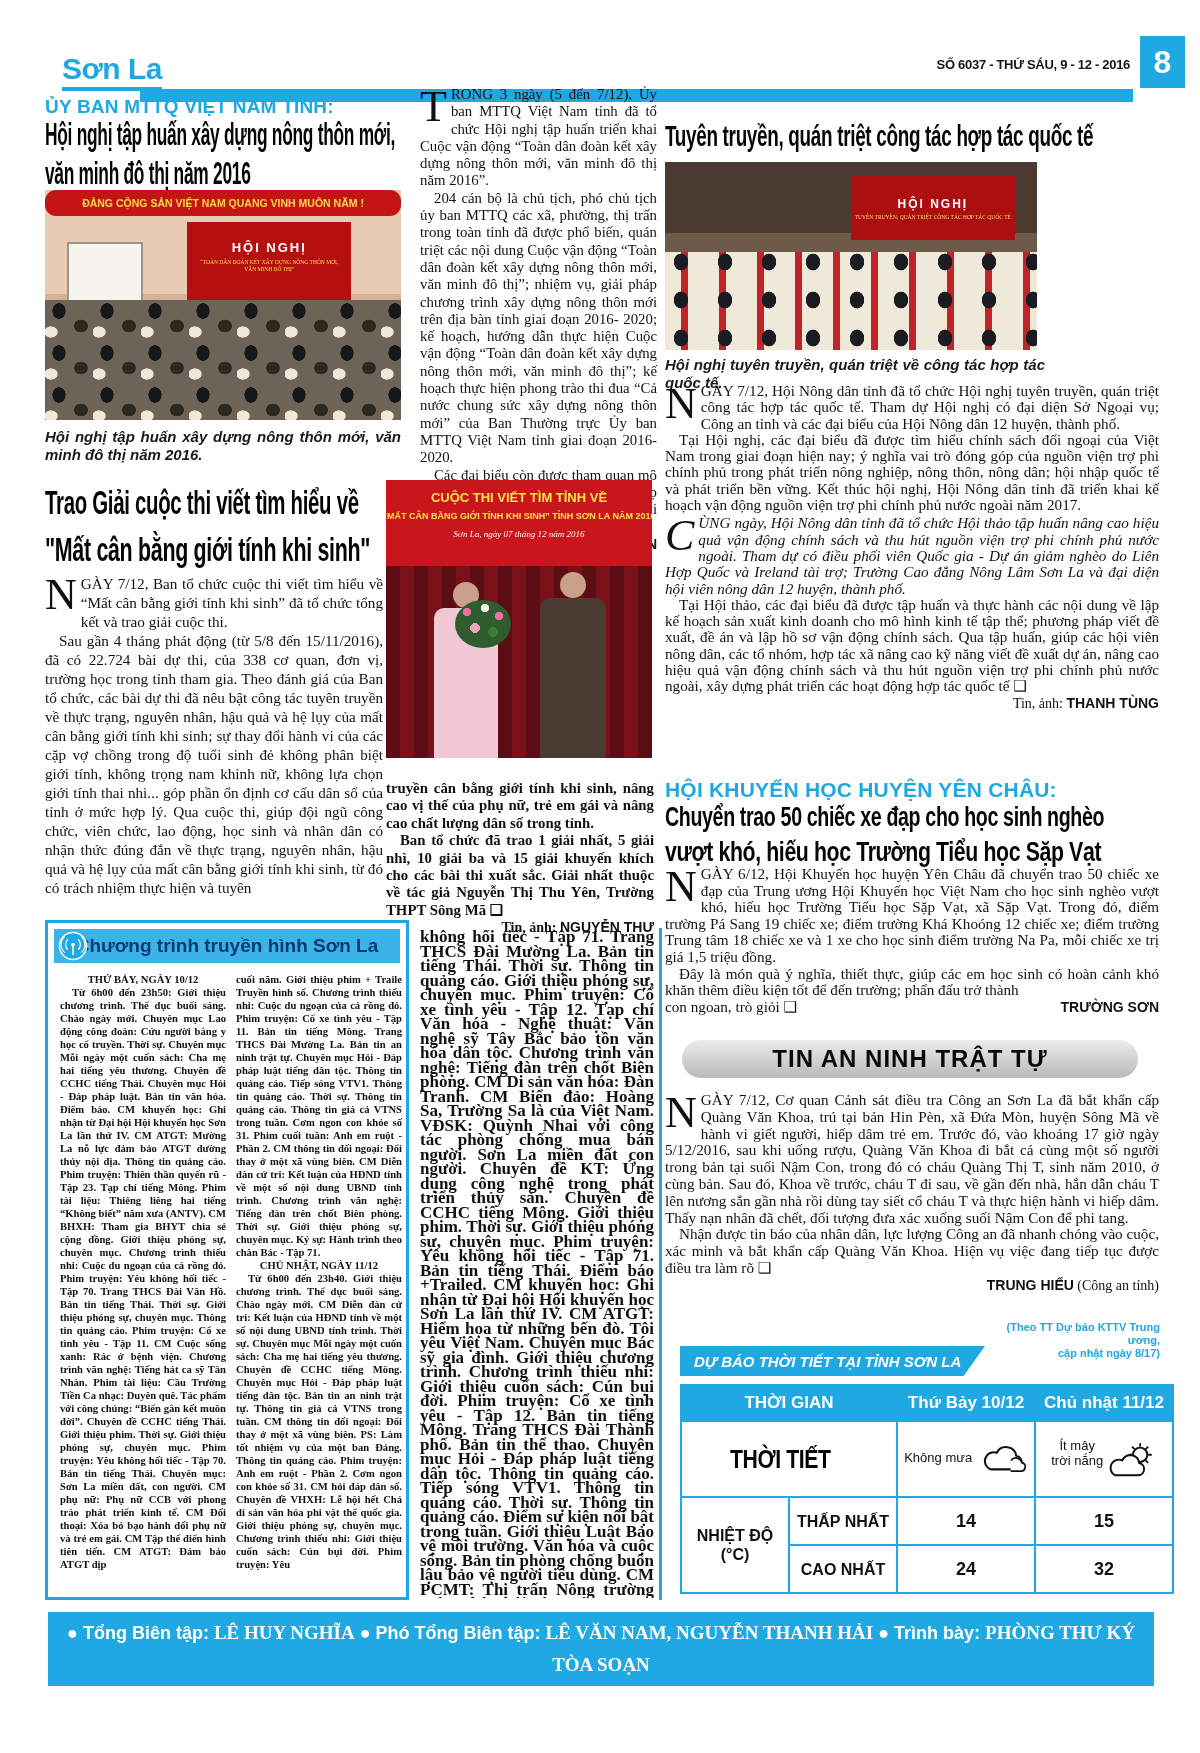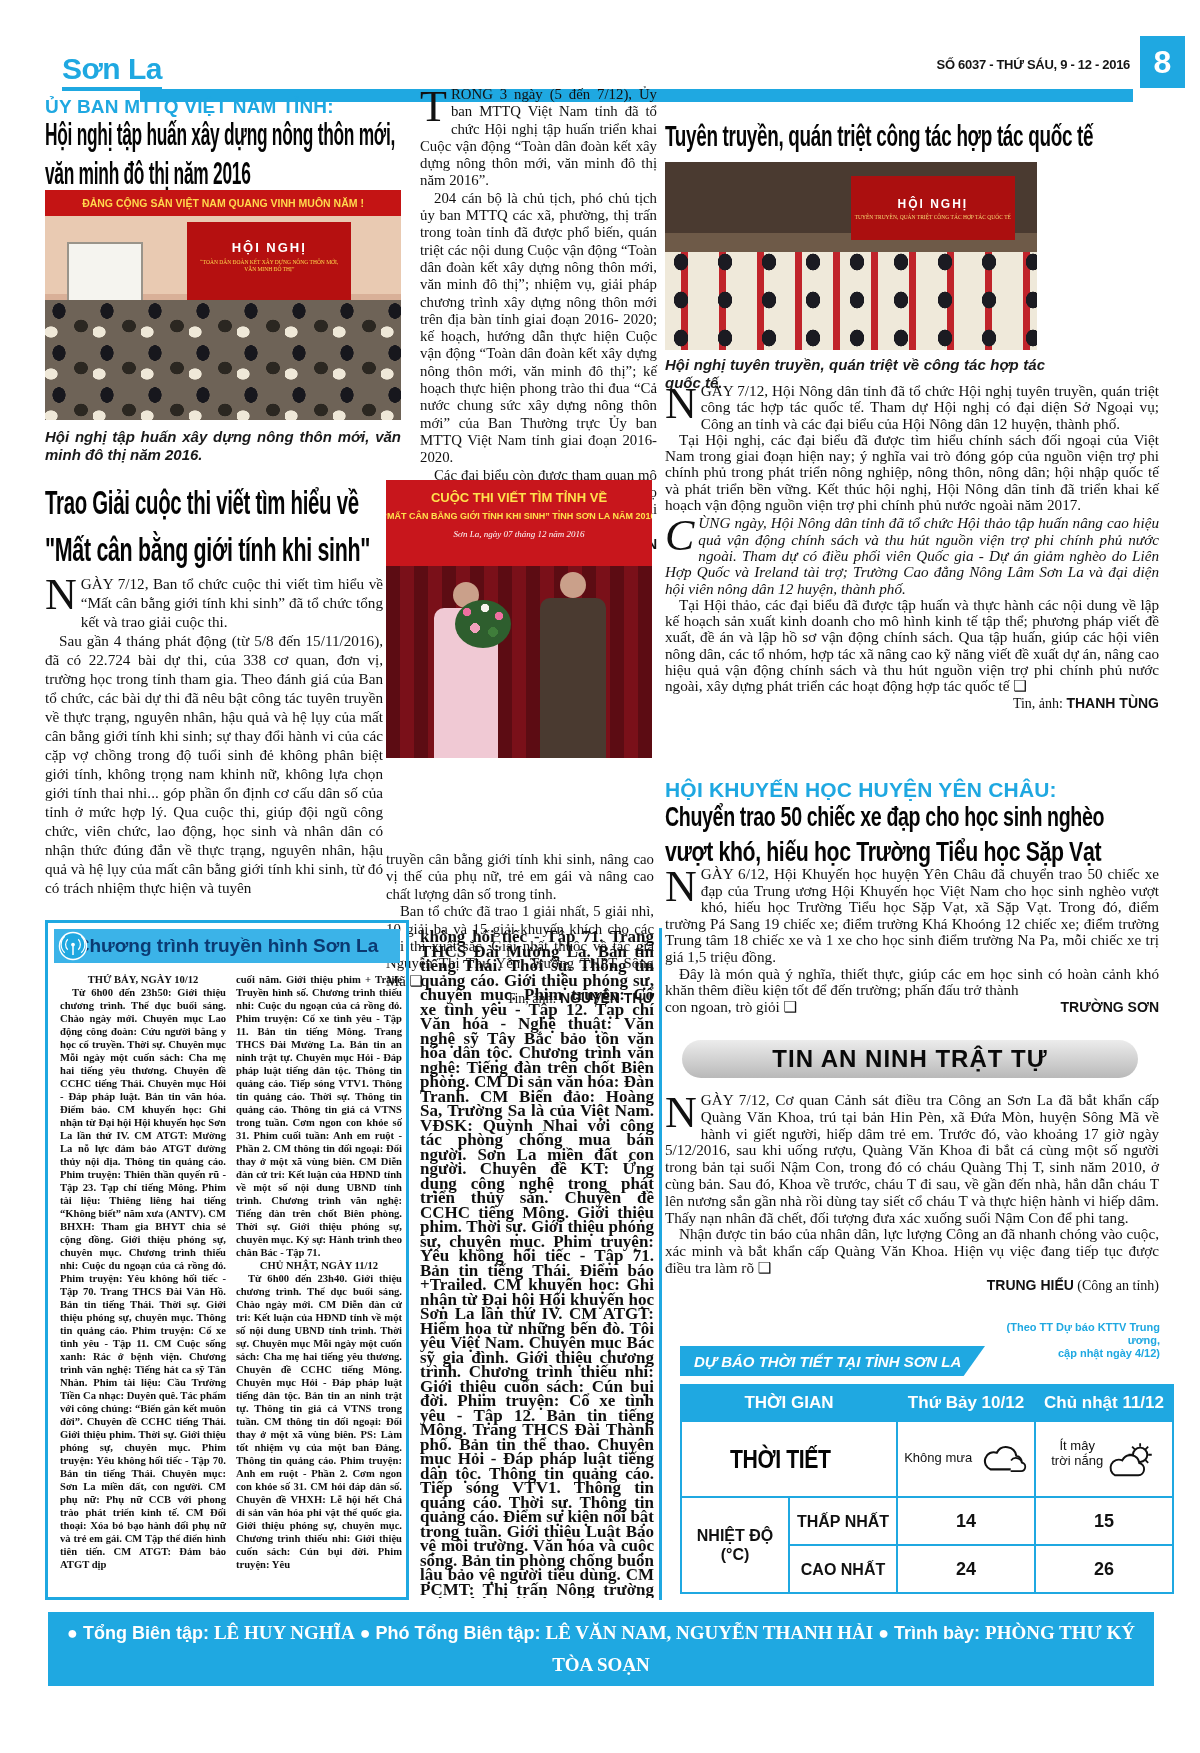--- a/index.html
+++ b/index.html
@@ -26,21 +26,21 @@
   .sig{text-align:right;}
   .sig .lbl{font-size:14px;}
   .sig b{font-family:"Liberation Sans",sans-serif;font-size:14px;}
   .caption{font-family:"Liberation Sans",sans-serif;font-weight:bold;font-style:italic;font-size:15px;
            line-height:18px;color:#1a1a1a;text-align:justify;}
   .pullup{margin-top:-17px;}
 
   
   .photo{position:absolute;overflow:hidden;}
   .ph1{background:linear-gradient(#e9cab2 0 45%,#d9b098 45% 60%,#8a7a68 60%);}
-  .ph-banner{position:absolute;left:0;right:0;top:0;height:26px;background:#c41414;display:flex;align-items:center;justify-content:center;}
+  .ph-banner{position:absolute;left:0;right:0;top:0;height:26px;background:#c41414;display:flex;align-items:center;justify-content:center;border-radius:11px;}
   .ph-banner span{color:#ffd84d;font-family:"Liberation Sans",sans-serif;font-weight:bold;font-size:10.5px;white-space:nowrap;}
   .backdrop1{position:absolute;left:40%;top:32px;width:46%;height:96px;background:#b51010;
              display:flex;flex-direction:column;align-items:center;padding-top:18px;box-sizing:border-box;}
   .backdrop1 .hn{color:#fff;font-family:"Liberation Sans",sans-serif;font-weight:bold;font-size:13px;letter-spacing:2px;}
   .backdrop1 .sub{color:#ffd84d;font-size:5.5px;text-align:center;margin-top:4px;line-height:7px;width:90%;}
   .screen1{position:absolute;left:22px;top:52px;width:72px;height:56px;background:#f5f4ef;border:2px solid #9a948a;}
   .crowd{position:absolute;left:0;right:0;bottom:0;
          background-color:#6e6357;
          background-image:
            radial-gradient(ellipse 11px 13px at 14px 11px,#17171d 58%,rgba(0,0,0,0) 62%),
@@ -161,21 +161,21 @@
   <div class="photo ph3" style="left:386px;top:480px;width:266px;height:278px;">
     <div class="banner3">
       <span class="l1">CUỘC THI VIẾT TÌM TỈNH VỀ</span>
       <span class="l2">“MẤT CÂN BẰNG GIỚI TÍNH KHI SINH” TỈNH SƠN LA NĂM 2016</span>
       <span class="l3">Sơn La, ngày 07 tháng 12 năm 2016</span>
     </div>
     <div class="fig fig-pink"></div>
     <div class="fig fig-dark"></div>
     <div class="flowers"></div>
   </div>
-  <div class="abs body-txt" style="left:386px;top:851px;width:268px;font-size:14.8px;line-height:17.4px;">
+  <div class="abs body-txt" style="left:386px;top:780px;width:268px;font-size:14.8px;line-height:17.4px;font-weight:bold;">
     <p>truyền cân bằng giới tính khi sinh, nâng cao vị thế của phụ nữ, trẻ em gái và nâng cao chất lượng dân số trong tỉnh.</p>
     <p class="ind">Ban tổ chức đã trao 1 giải nhất, 5 giải nhì, 10 giải ba và 15 giải khuyến khích cho các bài thi xuất sắc. Giải nhất thuộc về tác giả Nguyễn Thị Thu Yên, Trường THPT Sông Mã ❑</p>
     <p class="sig pullup"><span class="lbl">Tin, ảnh: </span><b>NGUYỄN THƯ</b></p>
   </div>
 
   <div class="abs" style="left:665px;top:118px;width:495px;line-height:36px;">
     <span class="cond" style="font-size:30px;transform:scaleX(.63);">Tuyên truyền, quán triệt công tác hợp tác quốc tế</span>
   </div>
   <div class="photo ph2" style="left:665px;top:162px;width:372px;height:188px;">
     <div class="backdrop2">
@@ -239,21 +239,21 @@
   <div class="abs tvcol tv-out" style="left:420px;top:930px;width:234px;height:668px;">
     <p style="text-indent:0;">không hối tiếc - Tập 71. Trang THCS Đài Mường La. Bản tin tiếng Thái. Thời sự. Thông tin quảng cáo. Giới thiệu phóng sự, chuyên mục. Phim truyện: Cổ xe tình yêu - Tập 12. Tạp chí Văn hóa - Nghệ thuật: Văn nghệ sỹ Tây Bắc bảo tồn văn hóa dân tộc. Chương trình văn nghệ: Tiếng đàn trên chốt Biên phòng. CM Di sản văn hóa: Đàn Tranh. CM Biển đảo: Hoàng Sa, Trường Sa là của Việt Nam. VĐSK: Quỳnh Nhai với công tác phòng chống mua bán người. Sơn La miền đất con người. Chuyên đề KT: Ứng dụng công nghệ trong phát triển thủy sản. Chuyên đề CCHC tiếng Mông. Giới thiệu phim. Thời sự. Giới thiệu phóng sự, chuyên mục. Phim truyện: Yêu không hối tiếc - Tập 71. Bản tin tiếng Thái. Điểm báo +Trailed. CM khuyến học: Ghi nhận từ Đại hội Hội khuyến học Sơn La lần thứ IV. CM ATGT: Hiểm họa từ những bến đò. Tôi yêu Việt Nam. Chuyên mục Bác sỹ gia đình. Giới thiệu chương trình. Chương trình thiếu nhi: Giới thiệu cuốn sách: Cún bụi đời. Phim truyện: Cổ xe tình yêu - Tập 12. Bản tin tiếng Mông. Trang THCS Đài Thành phố. Bản tin thể thao. Chuyên mục Hỏi - Đáp pháp luật tiếng dân tộc. Thông tin quảng cáo. Tiếp sóng VTV1. Thông tin quảng cáo. Thời sự. Thông tin quảng cáo. Điểm sự kiện nổi bật trong tuần. Giới thiệu Luật Bảo vệ môi trường. Văn hóa và cuộc sống. Bản tin phòng chống buôn lậu bảo vệ người tiêu dùng. CM PCMT: Thị trấn Nông trường Mộc Châu với công tác PCMT. Phim truyện Việt Nam: Áo cưới thiên đường- Tập 1/46. Chương trình văn nghệ: Hội thi: “Giai điệu tuổi hồng” - Phòng GD Quỳnh Nhai. Thời sự. Bản tin tiếng Mông. Giới thiệu phóng sự, chuyên mục. Ký sự: Hành trình theo chân Bác - Tập 72.</p>
   </div>
   <div class="abs vsep" style="left:659px;top:928px;width:3px;height:672px;"></div>
 
   <div class="abs wbanner" style="left:680px;top:1346px;width:305px;height:30px;">
     <span>DỰ BÁO THỜI TIẾT TẠI TỈNH SƠN LA</span>
   </div>
   <div class="abs wnote" style="left:985px;top:1321px;width:175px;">
     <div>(Theo TT Dự báo KTTV Trung ương,</div>
-    <div>cập nhật ngày 4/12)</div>
+    <div>cập nhật ngày 8/17)</div>
   </div>
   <table class="weather abs" style="left:680px;top:1384px;width:480px;">
     <tbody>
         <tr>
       <td colspan="2" class="wt-head" style="width:212px;height:32px;">THỜI GIAN</td>
       <td class="wt-head" style="width:134px;">Thứ Bảy 10/12</td>
       <td class="wt-head" style="width:134px;">Chủ nhật 11/12</td>
     </tr>
     <tr>
       <td colspan="2" style="height:72px;">
@@ -280,21 +280,21 @@
         <div>NHIỆT ĐỘ</div>
         <div>(°C)</div>
       </td>
       <td class="wt-lbl">THẤP NHẤT</td>
       <td class="wt-val">14</td>
       <td class="wt-val">15</td>
     </tr>
     <tr>
       <td class="wt-lbl">CAO NHẤT</td>
       <td class="wt-val">24</td>
-      <td class="wt-val">26</td>
+      <td class="wt-val">32</td>
     </tr>
   </tbody>
     </table>
 
   <div class="abs footer" style="left:48px;top:1612px;width:1106px;height:74px;">
     <div>
       <span>● Tổng Biên tập: </span><span class="names">LÊ HUY NGHĨA</span><span> ● Phó Tổng Biên tập: </span><span class="names">LÊ VĂN NAM, NGUYỄN THANH HẢI</span><span> ● Trình bày: </span><span class="names">PHÒNG THƯ KÝ TÒA SOẠN</span>
     </div>
     <div>
       <span>● Ra báo thứ 2, 3, 4, 5, 6 ● Chế bản tại </span><span class="names">BÁO SƠN LA</span><span> ● THƯ ĐIỆN TỬ: </span><span class="email">baodientusonla@gmail.com</span><span> ● In tại </span><span class="names">CÔNG TY CỔ PHẦN IN SƠN LA</span><span> ● Giá 2.000đ</span>

